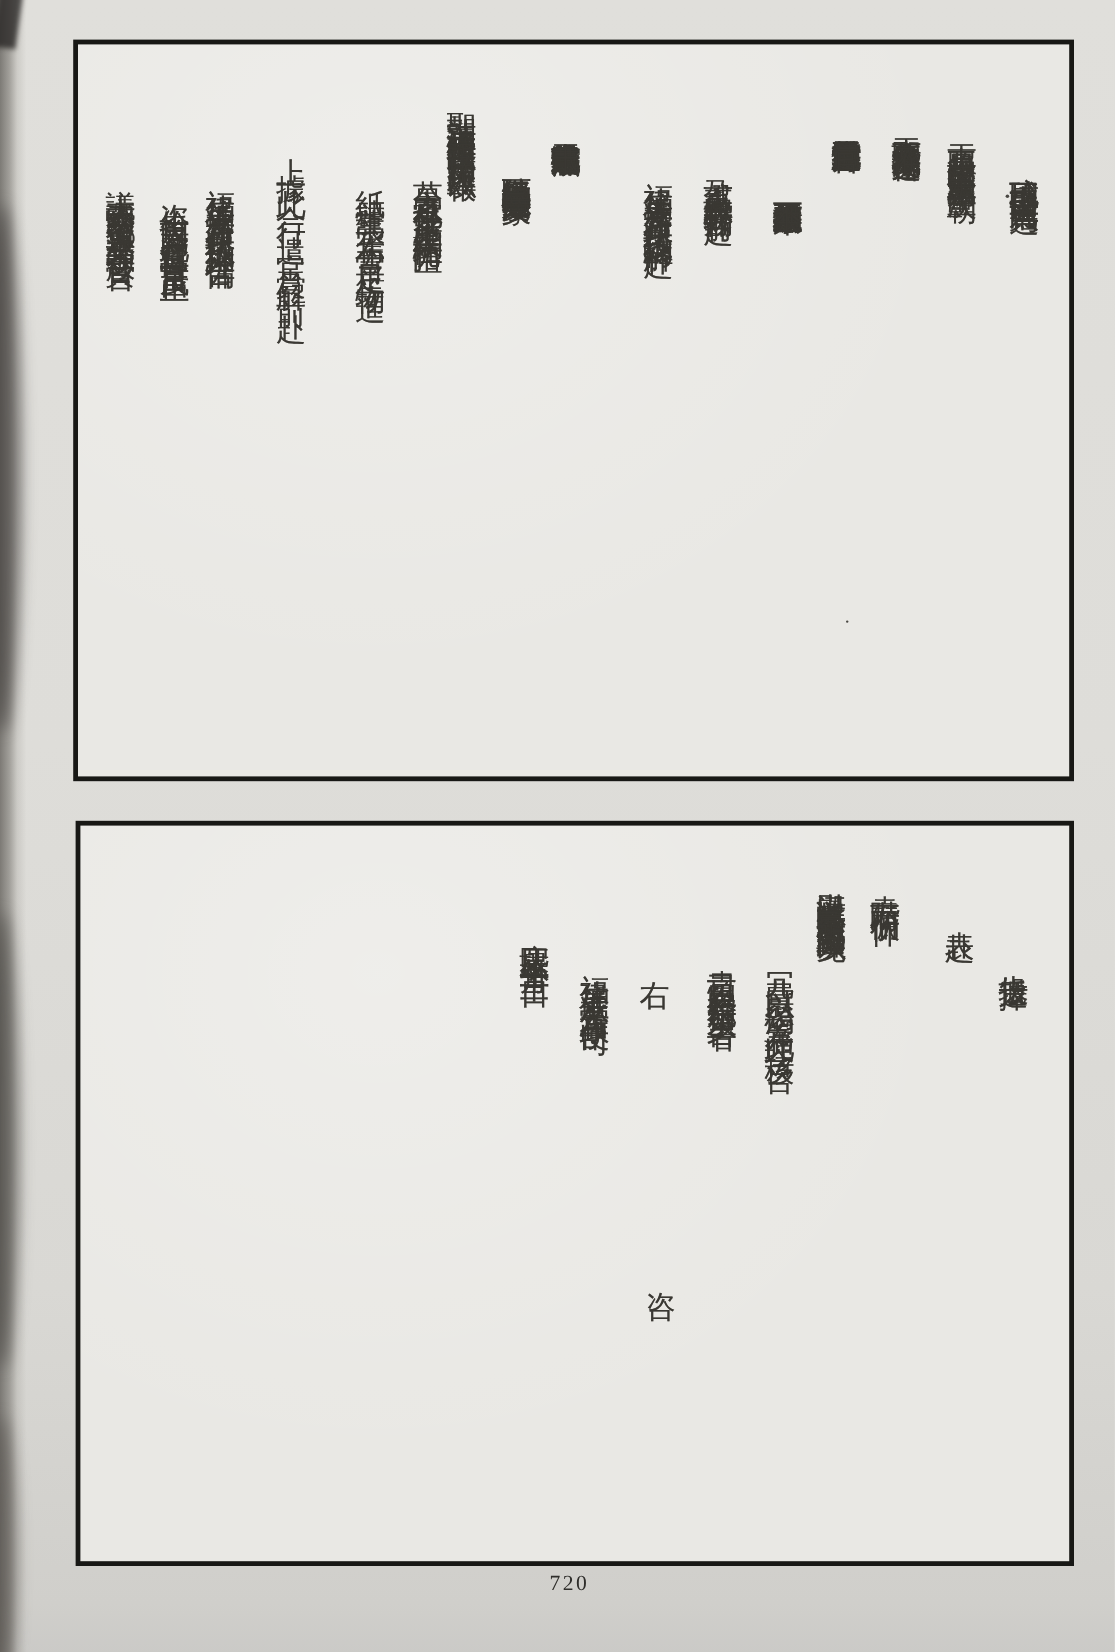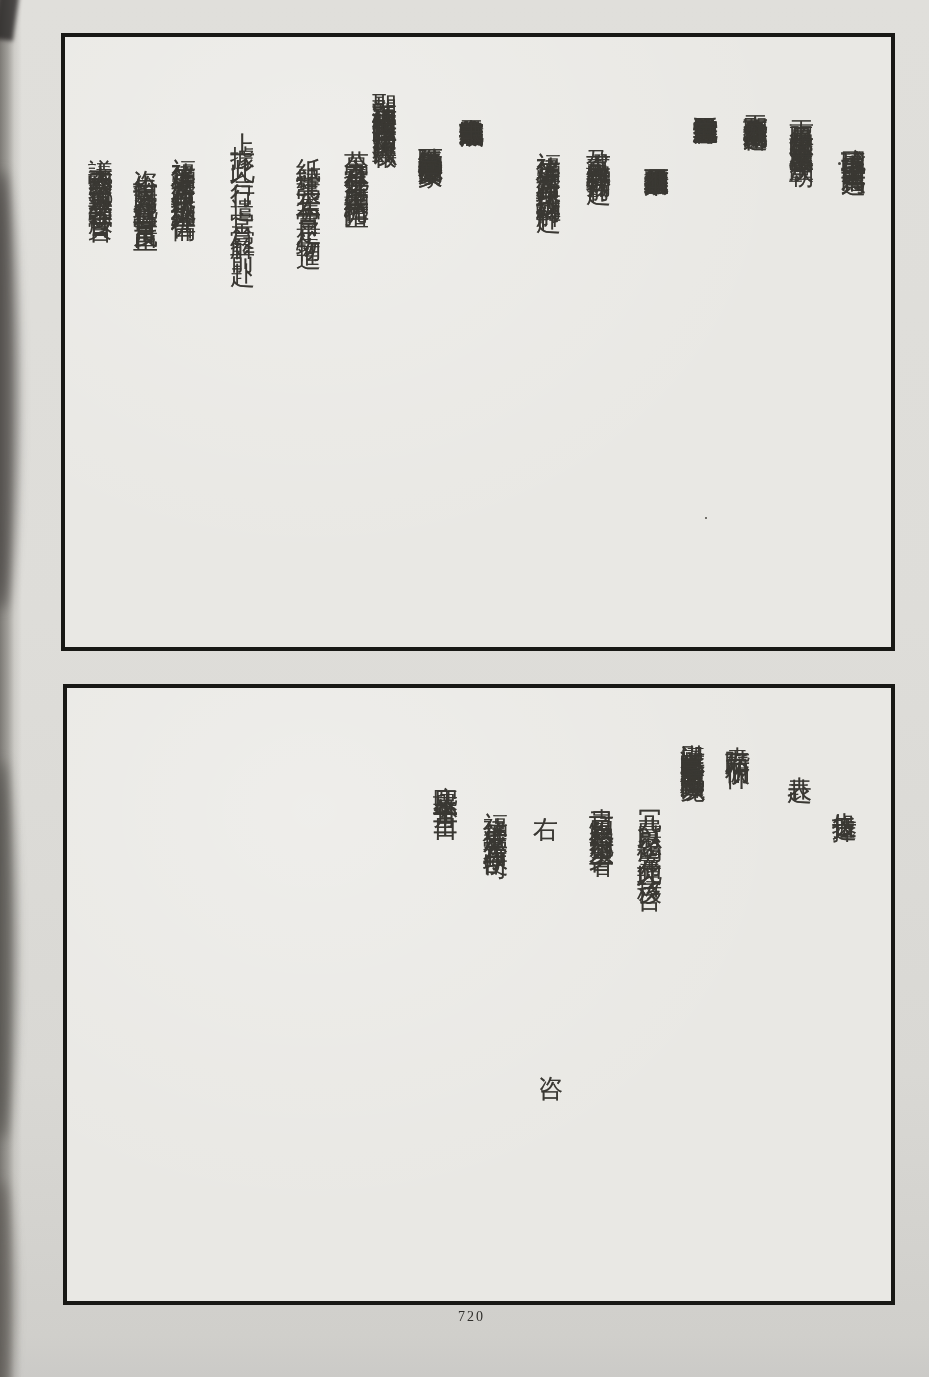--- a/index.html
+++ b/index.html
@@ -46,21 +46,21 @@
     font-size:25px;
     line-height:1.15;
     color:#3a3833;
     white-space:nowrap;
     text-shadow:0 0 0.4px rgba(58,56,51,0.6);
   }
   .ink-speck{position:absolute;background:#4a4843;border-radius:50%;}
   #page-number{
     position:absolute;left:458px;top:1309px;
     font-family:"Liberation Serif","DejaVu Serif",serif;
-    font-size:14px;letter-spacing:2px;color:#2f2e2b;
+    font-size:18px;letter-spacing:2px;color:#2f2e2b;
   }
 </style>
 </head>
 <body>
 
 <div id="canvas">
 
   <div class="gutter-base"></div>
   <div class="gutter-blob blob1"></div>
   <div class="gutter-blob blob2"></div>

